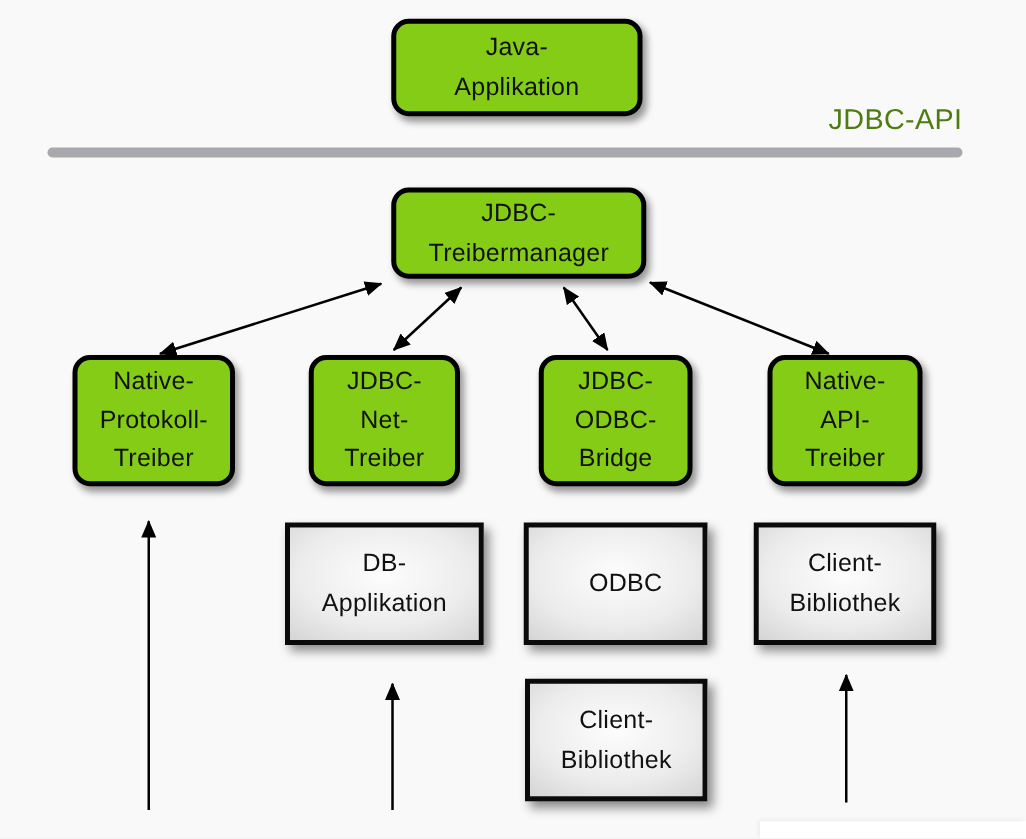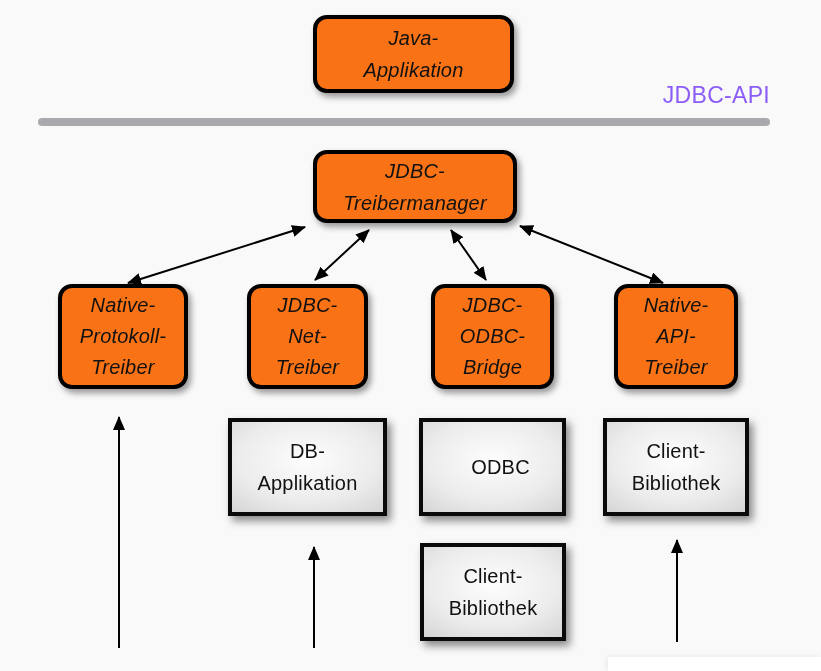--- a/index.html
+++ b/index.html
@@ -31,25 +31,24 @@
     align-items: center;
     justify-content: center;
     text-align: center;
     color: #111111;
     font-size: 20px;
     line-height: 1.6;
     white-space: pre-line;
     letter-spacing: 0.2px;
   }
   .node.round {
-    background: #f97316;
+    background: #84cc16;
     border: 4px solid #000000;
     border-radius: 14px;
     box-shadow: 3px 4px 6px rgba(0,0,0,0.40);
-    font-style: italic;
   }
   .node.gray {
     background: radial-gradient(ellipse 95% 95% at 50% 42%, #fdfdfd 0%, #ececec 48%, #c7c7c7 100%);
     border: 4px solid #0a0a0a;
     border-radius: 0;
     box-shadow: 4px 5px 8px rgba(0,0,0,0.45);
   }
   .divider {
     position: absolute;
     left: 38px;
@@ -59,21 +58,21 @@
     border-radius: 4px;
     background: #a9a9ad;
   }
   .api-label {
     position: absolute;
     left: 600px;
     top: 82px;
     width: 170px;
     text-align: right;
     font-size: 23px;
-    color: #8b5cf6;
+    color: #4d7c0f;
     letter-spacing: 0.3px;
   }
   .partial-box {
     position: absolute;
     left: 608px;
     top: 657px;
     width: 213px;
     height: 14px;
     background: #ffffff;
     box-shadow: -2px -1px 4px rgba(0,0,0,0.06);

